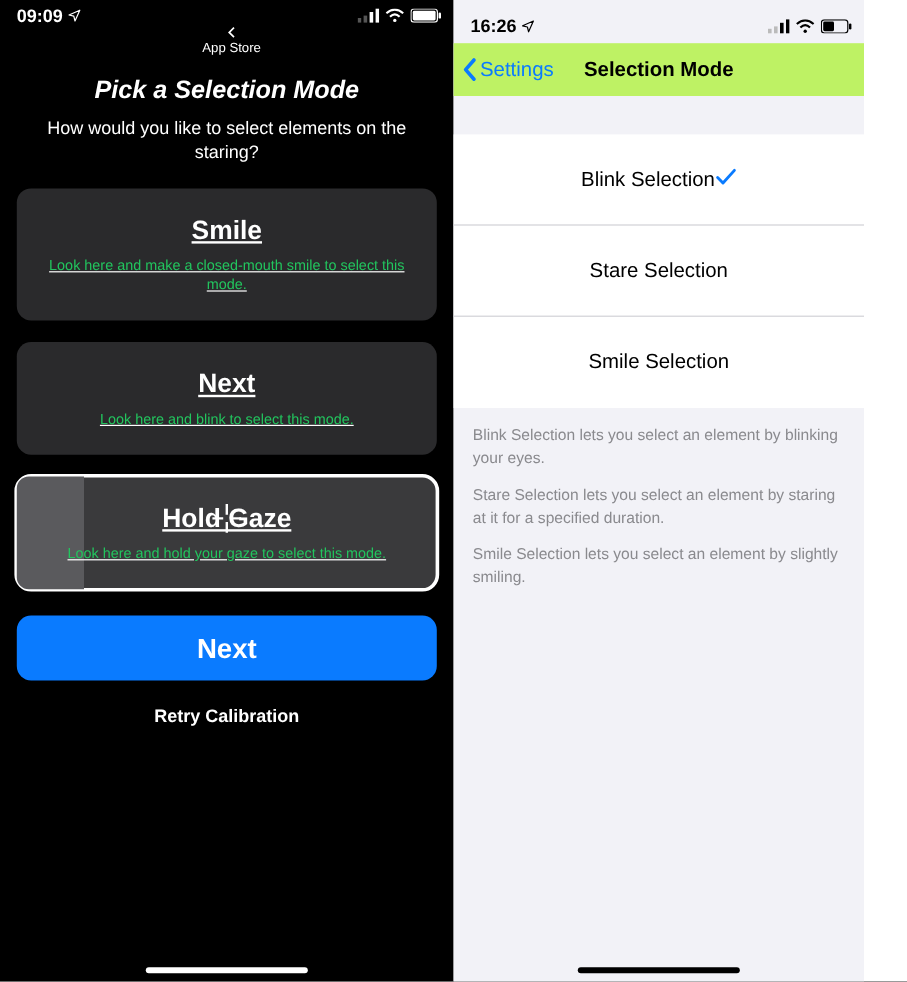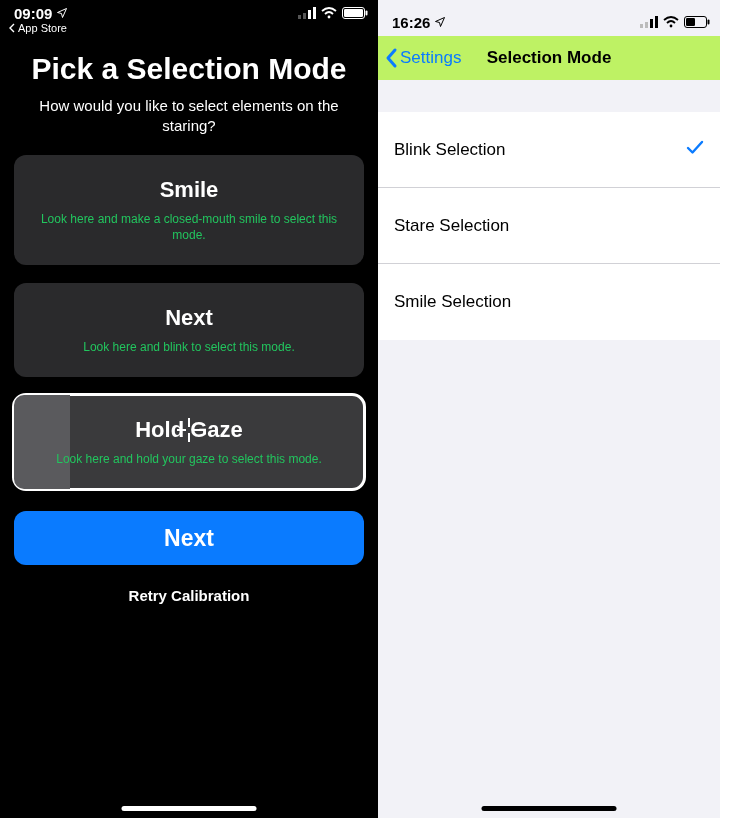--- a/index.html
+++ b/index.html
@@ -7,48 +7,48 @@
   body { display:flex; }
   .left { width:378px; height:818px; background:#000; color:#fff; position:relative; display:flex; flex-direction:column; }
   .right { width:342px; height:818px; background:#f2f2f7; color:#000; position:relative; display:flex; flex-direction:column; }
 
   
   .statusbar { height:20px; padding:6px 10px 0 14px; display:flex; justify-content:space-between; align-items:center; font-size:15px; font-weight:600; }
   .statusbar .sb-left { display:flex; align-items:center; gap:4px; }
   .statusbar .sb-right { display:flex; align-items:center; gap:5px; }
   .sb-right svg { display:block; }
 
-  .backline { font-size:11px; padding:2px 0 0 8px; display:flex; align-items:center; gap:2px; color:#fff; }
+  .backline { font-size:11px; padding:2px 0 0 8px; display:flex; align-items:center; gap:2px; color:#fff;flex-direction:column; }
 
   
   .lcontent { flex:1; display:flex; flex-direction:column; padding:0 14px; }
-  .ltitle { text-align:center; font-size:30px; font-weight:700; margin-top:18px; }
+  .ltitle { text-align:center; font-size:21px; font-weight:700; margin-top:18px;font-style:italic; }
   .lsub { text-align:center; font-size:15px; margin-top:10px; line-height:1.35; color:#fff; }
   .card { background:#2a2a2c; border-radius:12px; padding:22px 24px; margin-top:18px; text-align:center; position:relative; }
   .card-title { font-size:22px; font-weight:700; }
   .card-desc { font-size:12px; margin-top:8px; line-height:1.35; color:#22c55e; }
   .card.selected { background:#3a3a3c; outline:3px solid #fff; outline-offset:-1px; }
   .card.selected .progress { position:absolute; left:0; top:0; bottom:0; width:16%; background:#5a5a5d; border-radius:10px 0 0 10px; }
-  .card .inner { position:relative; z-index:1; }
+  .card .inner { position:relative; z-index:1;text-decoration:underline; }
   .crosshair { position:absolute; left:50%; top:22px; transform:translate(-50%,-2px); z-index:2; pointer-events:none; fill:none; stroke:#fff; stroke-width:2; }
 
   .next-btn { background:#0a7bff; color:#fff; border:none; border-radius:12px; height:54px; font-size:23px; font-weight:600; margin-top:22px; width:100%; }
   .retry { text-align:center; font-size:15px; font-weight:600; margin-top:22px; color:#fff; }
   .home-ind { position:absolute; bottom:7px; left:50%; transform:translateX(-50%); width:135px; height:5px; border-radius:3px; }
   .left .home-ind { background:#fff; }
   .right .home-ind { background:#000; }
 
   
   .right .statusbar { color:#000; padding-top:8px; height:36px; }
   .navbar { height:44px; display:flex; align-items:center; position:relative; background:#bef264; border-bottom:0.5px solid rgba(0,0,0,0); }
   .nav-back { color:#0a7bff; font-size:17px; display:flex; align-items:center; gap:2px; padding-left:6px; }
   .nav-title { position:absolute; left:50%; transform:translateX(-50%); font-size:17px; font-weight:600; }
   .section-gap { height:32px; }
   .list { background:#fff; }
-  .row { height:76px; display:flex; align-items:center; justify-content:space-between; padding:0 16px; font-size:17px; border-bottom:0.5px solid #d1d1d6; }
+  .row { height:76px; display:flex; align-items:center; justify-content:center; padding:0 16px; font-size:17px; border-bottom:0.5px solid #d1d1d6; }
   .row:last-child { border-bottom:none; }
   .check { color:#0a7bff; }
   .footer-text { padding:14px 16px; font-size:13px; color:#8a8a8e; line-height:1.45; }
   .footer-text p { margin-bottom:12px; }
 </style>
 </head>
 <body>
 
 <div class="left">
   <div class="statusbar">
@@ -172,15 +172,20 @@
       </span>
     </div>
     <div class="row">
       <span>Stare Selection</span>
     </div>
     <div class="row">
       <span>Smile Selection</span>
     </div>
   </div>
 
+  <div class="footer-text">
+    <p>Blink Selection lets you select an element by blinking your eyes.</p>
+    <p>Stare Selection lets you select an element by staring at it for a specified duration.</p>
+    <p>Smile Selection lets you select an element by slightly smiling.</p>
+  </div>
 
   <div class="home-ind"></div>
 </div>
 
 </body></html>

